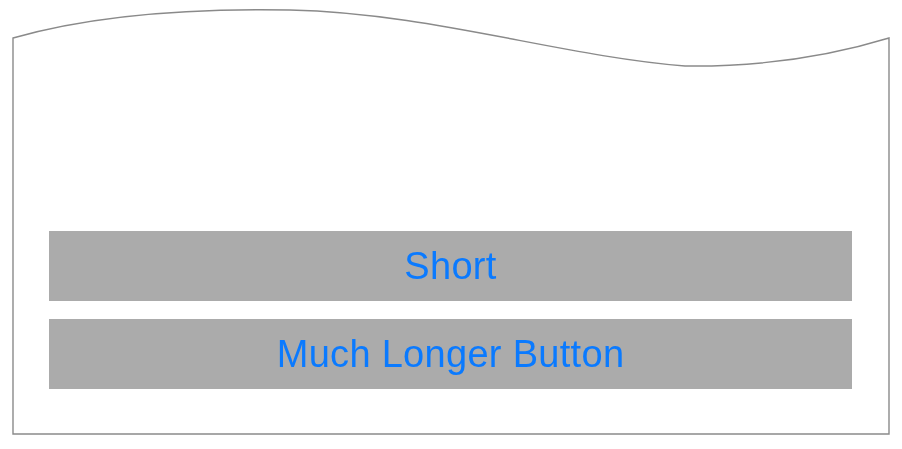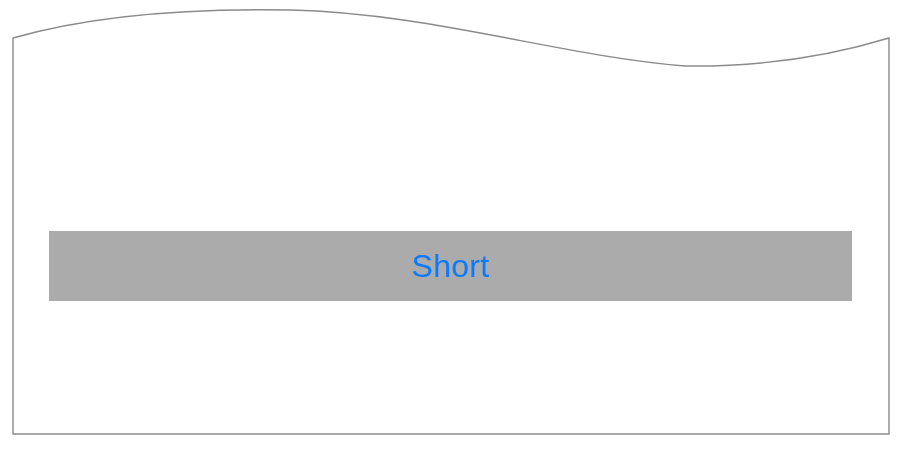--- a/index.html
+++ b/index.html
@@ -39,21 +39,21 @@
     display: flex;
     align-items: center;
     justify-content: center;
     cursor: pointer;
     padding: 0;
   }
   .stack-button.first  { top: 231px; }
   .stack-button.second { top: 319px; }
   .stack-button .button-label {
     color: #0a7aff;
-    font-size: 32px;
+    font-size: 38px;
     letter-spacing: 0.3px;
     line-height: 1;
     white-space: nowrap;
   }
 </style>
 </head>
 <body>
 
 <div class="stage">
 
@@ -64,14 +64,17 @@
              C 770 67 840 53 889 38
              L 889 434
              L 13 434
              Z"></path>
   </svg>
 
   <button class="stack-button first">
     <span class="button-label">Short</span>
   </button>
 
+  <button class="stack-button second">
+    <span class="button-label">Much Longer Button</span>
+  </button>
 
 </div>
 
 </body></html>

